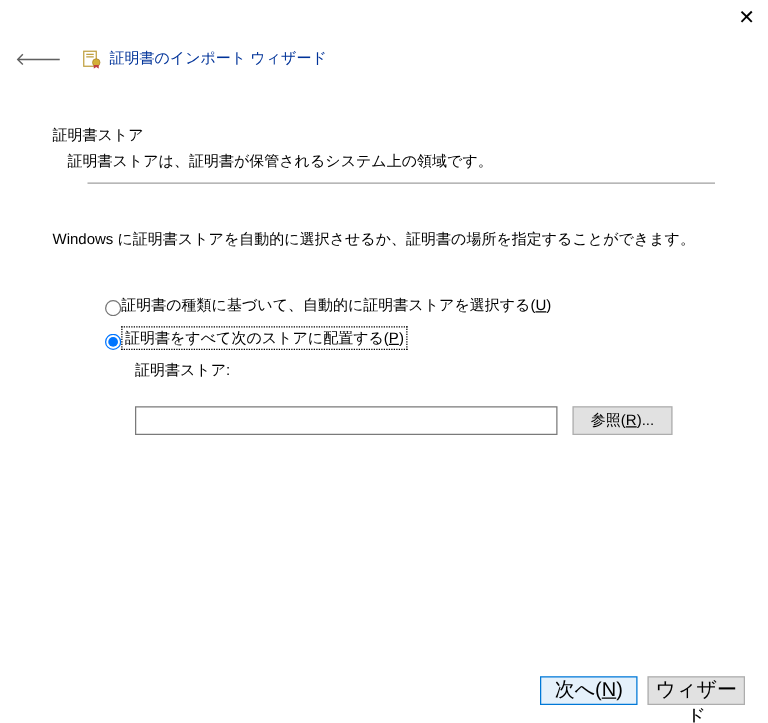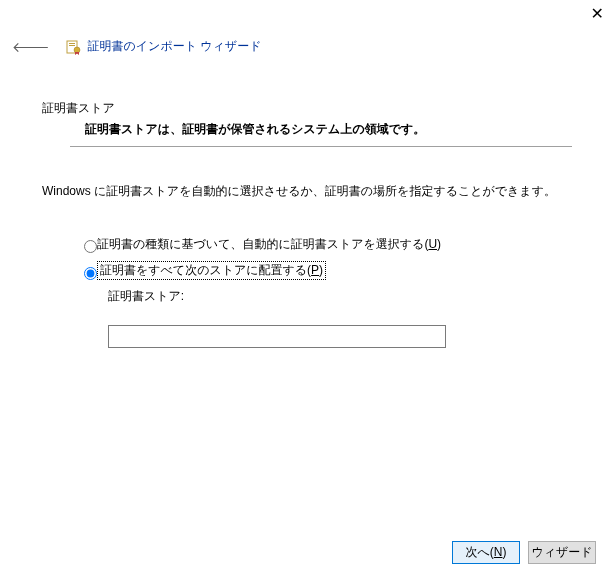--- a/index.html
+++ b/index.html
@@ -10,34 +10,34 @@
       font-size: 12px; color: #000;
       position: relative; overflow: hidden;
     }
     .close { position: absolute; top: 4px; right: 10px; font-size: 16px; color: #000; cursor: default; }
     .header { position: absolute; top: 36px; left: 8px; right: 8px; display: flex; align-items: center; gap: 12px; }
     .back { font-size: 14px; color: #606060; padding: 2px 4px; }
     .title { display: flex; align-items: center; gap: 6px; font-size: 12px; color: #003399; text-align: right; }
     .cert-icon { width: 16px; height: 16px; }
     .content { position: absolute; top: 100px; left: 42px; right: 42px; }
     .section-title { font-size: 12px; margin-bottom: 4px; }
-    .desc { font-size: 12px; margin-left: 43px; margin-bottom: 8px; font-weight: bold; }
+    .desc { font-size: 12px; margin-left: 12px; margin-bottom: 8px; }
     .divider { border: none; border-top: 1px solid #a0a0a0; margin-left: 28px; margin-top: 4px; }
     .instr { font-size: 12px; margin-top: 36px; margin-bottom: 36px; }
     .radio-row { display: flex; align-items: flex-end; gap: 0; margin-left: 42px; margin-bottom: 8px; }
     .radio-row input[type=radio] { width: 13px; height: 13px; }
     .radio-label { font-size: 12px; }
     .radio-selected { border: 1px dotted #000; padding: 0 2px; }
     .store-block { margin-left: 66px; margin-top: 8px; }
     .store-label { font-size: 12px; margin-bottom: 20px; display: block; }
     .store-row { display: flex; align-items: center; gap: 12px; }
     .store-input { width: 338px; height: 23px; border: 1px solid #7a7a7a; background: #fff; padding: 2px 4px; font-size: 12px; }
     .browse-btn { width: 80px; height: 23px; background: #e1e1e1; border: 1px solid #adadad; font-size: 12px; cursor: default; }
     .footer { position: absolute; bottom: 14px; right: 18px; display: flex; gap: 8px; }
-    .footer button { width: 68px; height: 23px; background: #e1e1e1; border: 1px solid #adadad; font-size: 12px; cursor: default; }
+    .footer button { width: 78px; height: 23px; background: #e1e1e1; border: 1px solid #adadad; font-size: 16px; cursor: default; }
     .footer .primary { border: 1px solid #0078d7; background: #e5f1fb; }
     .u { text-decoration: underline; }
   </style>
 </head>
 <body>
 
 <div class="close">✕</div>
 
 <div class="header">
   <span class="back">🡐</span>
@@ -66,20 +66,21 @@
 
   <label class="radio-row">
     <input type="radio" name="store" checked="" style="">
     <span class="radio-label radio-selected"><span>証明書をすべて次のストアに配置する(</span><span class="u">P</span><span>)</span></span>
   </label>
 
   <div class="store-block">
     <span class="store-label">証明書ストア:</span>
     <div class="store-row">
       <input class="store-input" type="text" value="" style="">
+      <button class="browse-btn"><span>参照(</span><span class="u">R</span><span>)...</span></button>
     </div>
   </div>
 </div>
 
 <div class="footer">
   <button class="primary"><span>次へ(</span><span class="u">N</span><span>)</span></button>
   <button>ウィザード</button>
 </div>
 
 </body></html>

